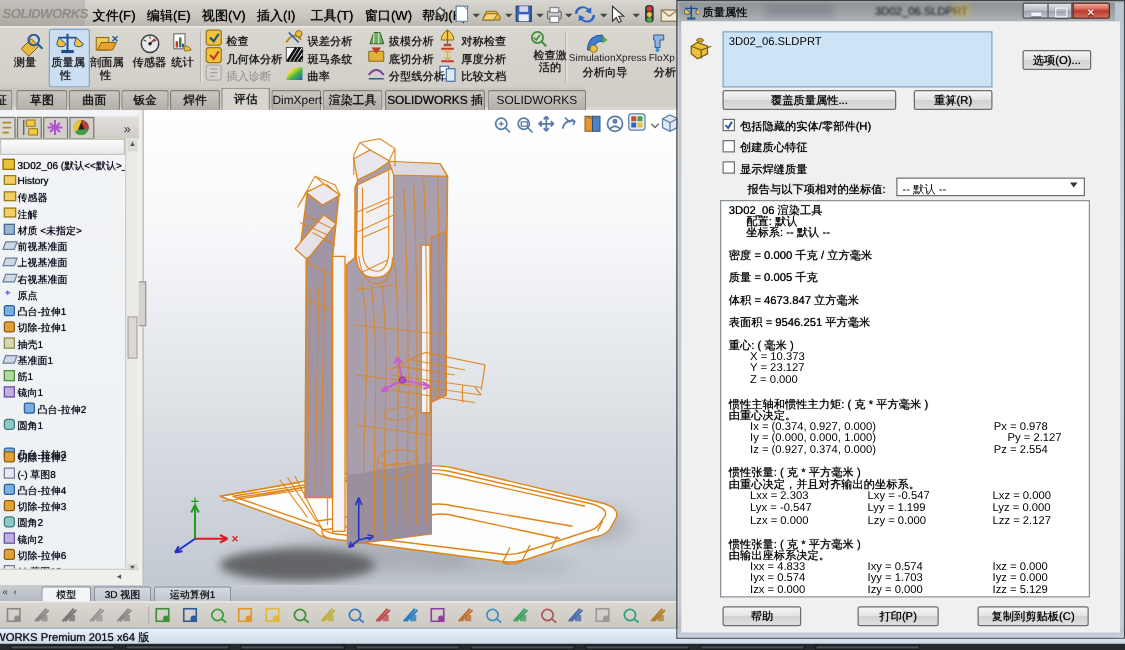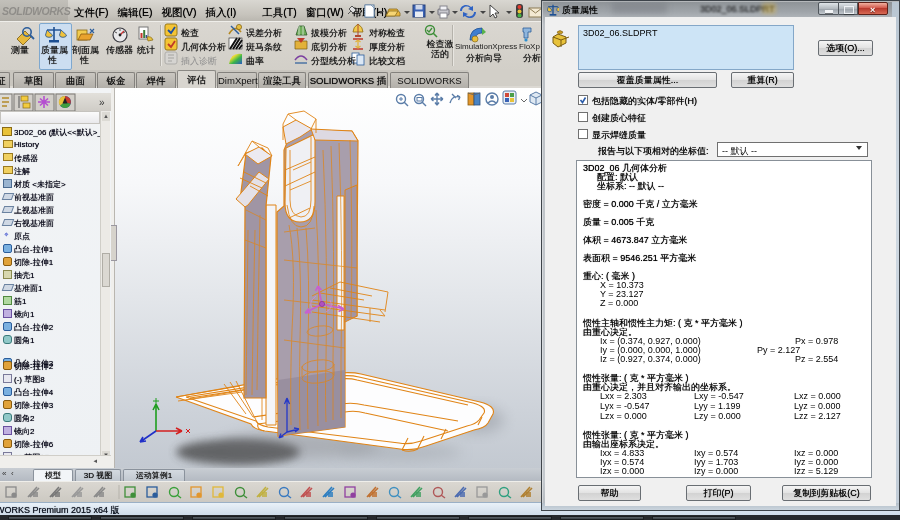--- a/index.html
+++ b/index.html
@@ -8,21 +8,21 @@
 .tab{position:absolute;top:72px;height:16px;background:linear-gradient(#cac7c1,#b2afa9);border:1px solid #83817d;border-bottom:none;border-radius:2px 2px 0 0;font-size:9.5px;color:#101010;text-align:center;line-height:16px;box-sizing:border-box}
 .rlbl{position:absolute;font-size:9px;color:#1b1b1b;white-space:nowrap}
 .line{position:absolute;font-size:9px;color:#000;white-space:nowrap}
 </style></head>
 <body>
 
 <div class="a" style="left:0;top:0;width:900px;height:21px;background:linear-gradient(#d9d7d1,#c6c3bc 70%,#bab7b0)"></div>
 <div class="a" style="left:0;top:0;width:68px;height:21px;background:linear-gradient(#c2c0ba,#aeaba4)"></div>
 <div class="a" style="left:2px;top:5px;font-size:10.5px;font-weight:bold;font-style:italic;color:#8f8d89;letter-spacing:-.4px">SOLIDWORKS</div>
 <div class="a cjk" style="left:74px;top:6px;font-size:10.5px;color:#000;letter-spacing:0">
-<span style="margin-right:9px">文件(F)</span><span style="margin-right:9px">编辑(E)</span><span style="margin-right:9px">视图(V)</span><span style="margin-right:26px">插入(I)</span><span style="margin-right:9px">工具(T)</span><span style="margin-right:8px">窗口(W)</span><span>帮助(H)</span>
+<span style="margin-right:9px">文件(F)</span><span style="margin-right:9px">编辑(E)</span><span style="margin-right:9px">视图(V)</span><span style="margin-right:12px">插入(I)</span><span style="margin-right:9px">工具(T)</span><span style="margin-right:8px">窗口(W)</span><span>帮助(H)</span>
 </div>
 <svg class="a" style="left:344px;top:3px" width="200" height="17" viewBox="0 0 200 17">
   <path d="M8 3 L12 7 L9 10 L5 6 Z M4 11 L7 8" stroke="#555" fill="#ddd" stroke-width="1"></path>
   <rect x="21" y="2" width="9" height="12" fill="#fdfdfd" stroke="#5b7a9c"></rect>
     <path d="M21 2 h6 l3 3 v9 h-9 z" fill="#fff" stroke="#6b8cae" stroke-width=".8"></path>
   <path d="M34 8 l3 3 3-3z" fill="#444"></path>
   <path d="M42 13 l3-7 h8 l3 4 v3 z" fill="#e8b53e" stroke="#8a6d1f" stroke-width=".8"></path>
     <path d="M42 13 l3-5 h9 l-3 5z" fill="#f6d574" stroke="#8a6d1f" stroke-width=".8"></path>
   <path d="M60 8 l3 3 3-3z" fill="#444"></path>
   <g transform="translate(69,2)">
@@ -464,21 +464,21 @@
       <span class="cjk" style="position:absolute;left:14px;top:1px;font-size:8px;color:#08081e;white-space:nowrap">基准面1</span>
     </div>
 <div style="position:absolute;left:0;top:171px;width:100px;height:12px">
       <span style="position:absolute;left:3px;top:1px;width:7px;height:7px;background:#b0d8a0;border:1px solid #508a40"></span>
       <span class="cjk" style="position:absolute;left:14px;top:1px;font-size:8px;color:#08081e;white-space:nowrap">筋1</span>
     </div>
 <div style="position:absolute;left:0;top:184px;width:111px;height:12px">
       <span style="position:absolute;left:3px;top:1px;width:7px;height:7px;background:#c0b0e0;border:1px solid #6a50a0"></span>
       <span class="cjk" style="position:absolute;left:14px;top:1px;font-size:8px;color:#08081e;white-space:nowrap">镜向1</span>
     </div>
-<div style="position:absolute;left:0;top:197px;width:96px;height:12px">
+<div style="position:absolute;left:16px;top:197px;width:96px;height:12px">
       <span style="position:absolute;left:3px;top:1px;width:7px;height:7px;background:#7ab0e0;border:1px solid #2b5d9b;border-radius:2px"></span>
       <span class="cjk" style="position:absolute;left:14px;top:1px;font-size:8px;color:#08081e;white-space:nowrap">凸台-拉伸2</span>
     </div>
 <div style="position:absolute;left:0;top:210px;width:100px;height:12px">
       <span style="position:absolute;left:3px;top:1px;width:7px;height:7px;background:#90c8c8;border:1px solid #3a7a7a;border-radius:3px"></span>
       <span class="cjk" style="position:absolute;left:14px;top:1px;font-size:8px;color:#08081e;white-space:nowrap">圆角1</span>
     </div>
 <div style="position:absolute;left:0;top:233px;width:84px;height:12px">
       <span style="position:absolute;left:3px;top:1px;width:7px;height:7px;background:#7ab0e0;border:1px solid #2b5d9b;border-radius:2px"></span>
       <span class="cjk" style="position:absolute;left:14px;top:1px;font-size:8px;color:#08081e;white-space:nowrap">凸台-拉伸3</span>
@@ -661,37 +661,37 @@
 <div class="a cjk" style="left:592px;top:112px;font-size:9px;color:#000">创建质心特征</div>
 <div class="a" style="left:578px;top:129px;width:10px;height:10px;background:#fff;border:1px solid #707070;box-sizing:border-box"></div>
 <div class="a cjk" style="left:592px;top:129px;font-size:9px;color:#000">显示焊缝质量</div>
 
 <div class="a cjk" style="left:598px;top:145px;font-size:9px;color:#000">报告与以下项相对的坐标值:</div>
 <div class="a" style="left:717px;top:142px;width:151px;height:15px;background:#fff;border:1px solid #707070;box-sizing:border-box"></div>
 <div class="a" style="left:722px;top:145px;font-size:9px;color:#000">-- 默认 --</div>
 <div class="a" style="left:856px;top:146px;width:0;height:0;border-left:3.5px solid transparent;border-right:3.5px solid transparent;border-top:4.5px solid #333"></div>
 
 <div class="a" style="left:576px;top:160px;width:296px;height:318px;background:#fff;border:1px solid #889098;box-sizing:border-box"></div>
-<div class="line cjk" style="left:583px;top:162px">3D02_06 几何体分析</div>
+<div class="line cjk" style="left:583px;top:162px">3D02_06 渲染工具</div>
 <div class="line cjk" style="left:597px;top:171px">配置: 默认</div>
 <div class="line cjk" style="left:597px;top:180px">坐标系: -- 默认 --</div>
 <div class="line cjk" style="left:583px;top:198px">密度 = 0.000 千克 / 立方毫米</div>
 <div class="line cjk" style="left:583px;top:216px">质量 = 0.005 千克</div>
 <div class="line cjk" style="left:583px;top:234px">体积 = 4673.847 立方毫米</div>
 <div class="line cjk" style="left:583px;top:252px">表面积 = 9546.251 平方毫米</div>
 <div class="line cjk" style="left:583px;top:270px">重心: ( 毫米 )</div>
 <div class="line" style="left:600px;top:280px">X = 10.373</div>
 <div class="line" style="left:600px;top:289px">Y = 23.127</div>
 <div class="line" style="left:600px;top:298px">Z = 0.000</div>
 <div class="line cjk" style="left:583px;top:317px">惯性主轴和惯性主力矩: ( 克 * 平方毫米 )</div>
 <div class="line cjk" style="left:583px;top:326px">由重心决定。</div>
 <div class="line" style="left:600px;top:336px">Ix = (0.374, 0.927, 0.000)</div>
 <div class="line" style="left:795px;top:336px">Px = 0.978</div>
 <div class="line" style="left:600px;top:345px">Iy = (0.000, 0.000, 1.000)</div>
-<div class="line" style="left:757px;top:345px">Py = 2.127</div>
+<div class="line" style="left:806px;top:345px">Py = 2.127</div>
 <div class="line" style="left:600px;top:354px">Iz = (0.927, 0.374, 0.000)</div>
 <div class="line" style="left:795px;top:354px">Pz = 2.554</div>
 <div class="line cjk" style="left:583px;top:372px">惯性张量: ( 克 * 平方毫米 )</div>
 <div class="line cjk" style="left:583px;top:381px">由重心决定，并且对齐输出的坐标系。</div>
 <div class="line" style="left:600px;top:391px">Lxx = 2.303</div>
 <div class="line" style="left:694px;top:391px">Lxy = -0.547</div>
 <div class="line" style="left:794px;top:391px">Lxz = 0.000</div>
 <div class="line" style="left:600px;top:401px">Lyx = -0.547</div>
 <div class="line" style="left:694px;top:401px">Lyy = 1.199</div>
 <div class="line" style="left:794px;top:401px">Lyz = 0.000</div>

